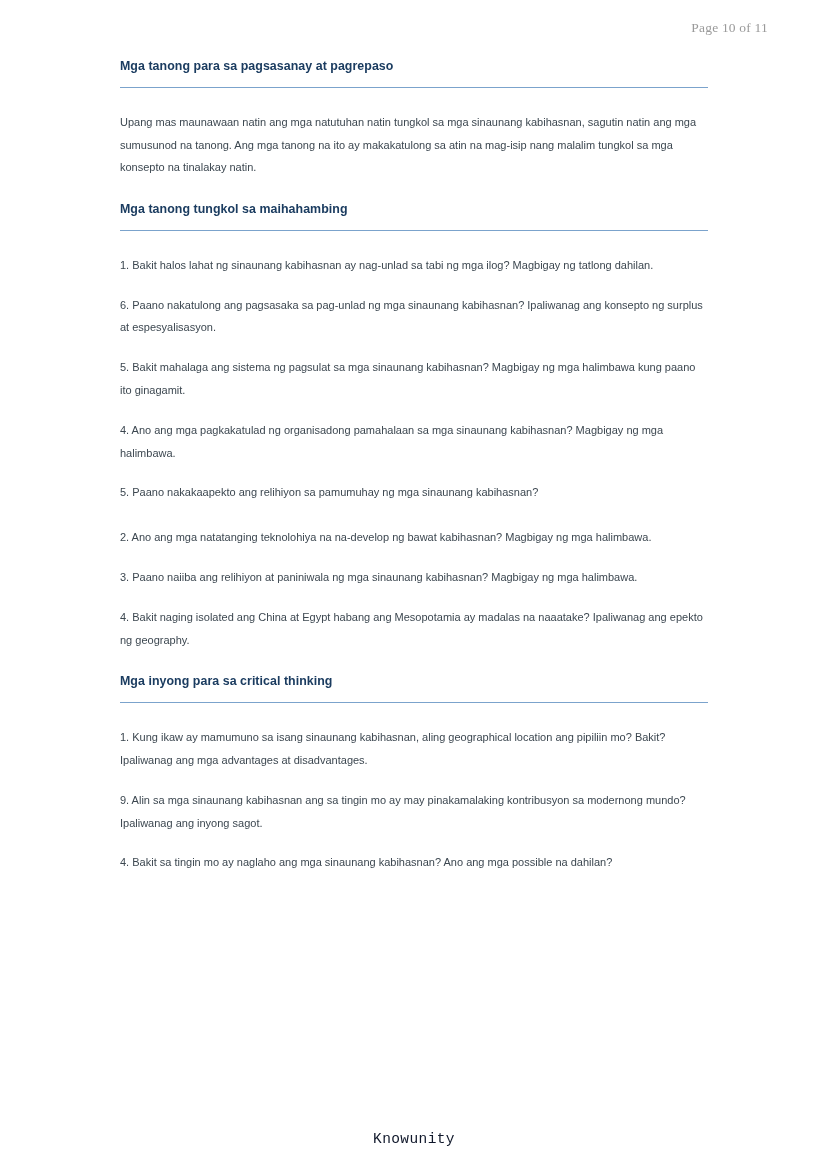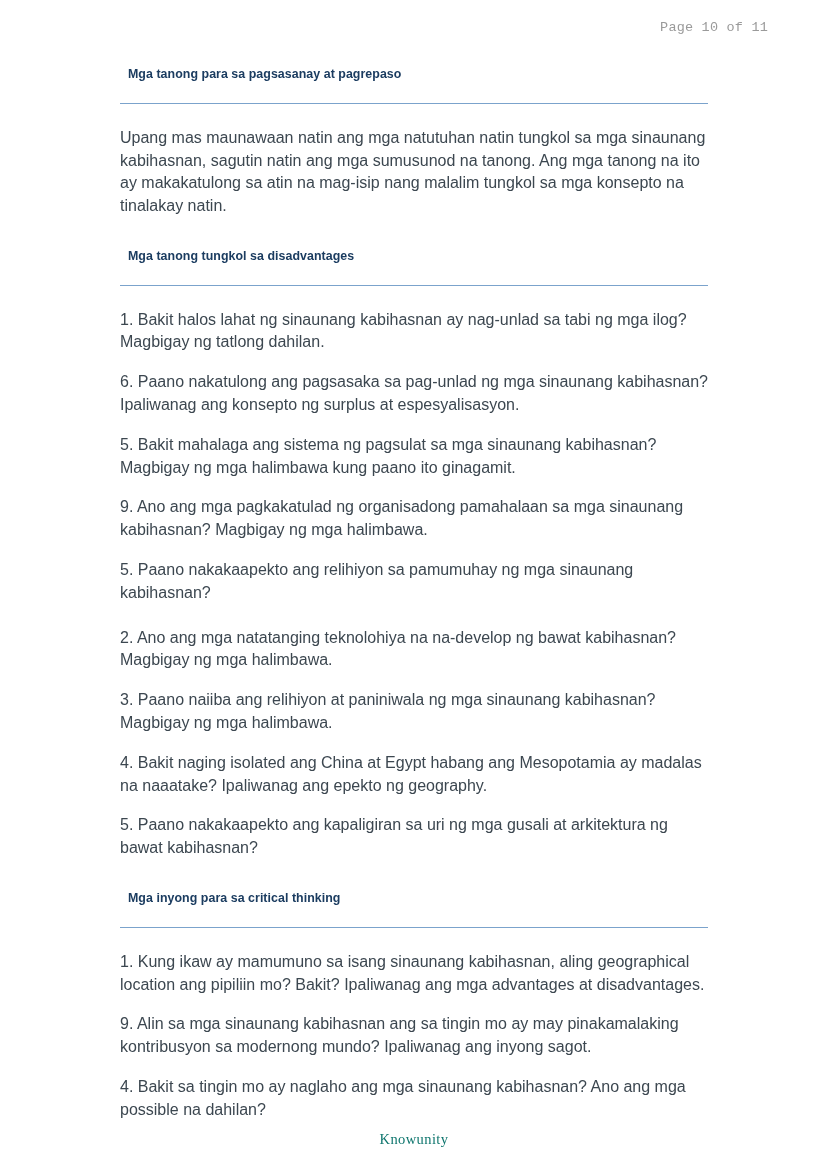--- a/index.html
+++ b/index.html
@@ -19,68 +19,68 @@
     height: 1171px;
     position: relative;
     box-sizing: border-box;
     background: #ffffff;
     overflow: hidden;
   }
   .page-header {
     position: absolute;
     top: 20px;
     right: 60px;
-    font-family: Liberation Mono, monospace;
+    font-family: Liberation Serif, serif;
     font-size: 13.5px;
     color: #9a9a9a;
     letter-spacing: 0.2px;
   }
   .content {
     position: absolute;
     left: 120px;
     top: 58px;
     width: 588px;
   }
   .section-heading {
     font-family: "Liberation Sans", sans-serif;
     font-size: 12.4px;
     font-weight: bold;
     color: #1b3c60;
     letter-spacing: 0.05px;
     line-height: 1.35;
-    margin: 8px;
+    margin: 0;
     padding: 0 0 12px 0;
   }
   .heading-block {
     border-bottom: 1.6px solid #7ba3cc;
     margin-bottom: 23px;
   }
   .para {
     font-family: "Liberation Sans", sans-serif;
-    font-size: 16px;
+    font-size: 11px;
     line-height: 22.8px;
     color: #3c4750;
     margin: 0 0 17px 0;
     text-align: left;
   }
   .para:last-child {
     margin-bottom: 0;
   }
   .section-space {
     height: 22px;
   }
   .watermark {
     position: absolute;
     left: 0;
     right: 0;
     top: 1131px;
     text-align: center;
-    font-family: Liberation Serif, serif;
+    font-family: Liberation Mono, monospace;
     font-size: 14.5px;
-    color: #0f766e;
+    color: #0f172a;
     letter-spacing: 0.4px;
   }
 </style>
 </head>
 <body>
 
 <div class="page">
 
   <div class="page-header">Page 10 of 11</div>
 
@@ -90,36 +90,35 @@
       <div class="heading-block">
         <h2 class="section-heading">Mga tanong para sa pagsasanay at pagrepaso</h2>
       </div>
       <p class="para">Upang mas maunawaan natin ang mga natutuhan natin tungkol sa mga sinaunang kabihasnan, sagutin natin ang mga sumusunod na tanong. Ang mga tanong na ito ay makakatulong sa atin na mag-isip nang malalim tungkol sa mga konsepto na tinalakay natin.</p>
     </div>
 
     <div class="section-space"></div>
 
     <div>
       <div class="heading-block">
-        <h2 class="section-heading">Mga tanong tungkol sa disadvantages</h2>
+        <h2 class="section-heading">Mga tanong tungkol sa maihahambing</h2>
       </div>
       <p class="para">1. Bakit halos lahat ng sinaunang kabihasnan ay nag-unlad sa tabi ng mga ilog? Magbigay ng tatlong dahilan.</p>
       <p class="para">6. Paano nakatulong ang pagsasaka sa pag-unlad ng mga sinaunang kabihasnan? Ipaliwanag ang konsepto ng surplus at espesyalisasyon.</p>
       <p class="para">5. Bakit mahalaga ang sistema ng pagsulat sa mga sinaunang kabihasnan? Magbigay ng mga halimbawa kung paano ito ginagamit.</p>
-      <p class="para">9. Ano ang mga pagkakatulad ng organisadong pamahalaan sa mga sinaunang kabihasnan? Magbigay ng mga halimbawa.</p>
+      <p class="para">4. Ano ang mga pagkakatulad ng organisadong pamahalaan sa mga sinaunang kabihasnan? Magbigay ng mga halimbawa.</p>
       <p class="para">5. Paano nakakaapekto ang relihiyon sa pamumuhay ng mga sinaunang kabihasnan?</p>
     </div>
 
     <div class="section-space"></div>
 
     <div>
       <p class="para">2. Ano ang mga natatanging teknolohiya na na-develop ng bawat kabihasnan? Magbigay ng mga halimbawa.</p>
       <p class="para">3. Paano naiiba ang relihiyon at paniniwala ng mga sinaunang kabihasnan? Magbigay ng mga halimbawa.</p>
       <p class="para">4. Bakit naging isolated ang China at Egypt habang ang Mesopotamia ay madalas na naaatake? Ipaliwanag ang epekto ng geography.</p>
-      <p class="para">5. Paano nakakaapekto ang kapaligiran sa uri ng mga gusali at arkitektura ng bawat kabihasnan?</p>
     </div>
 
     <div class="section-space"></div>
 
     <div>
       <div class="heading-block">
         <h2 class="section-heading">Mga inyong para sa critical thinking</h2>
       </div>
       <p class="para">1. Kung ikaw ay mamumuno sa isang sinaunang kabihasnan, aling geographical location ang pipiliin mo? Bakit? Ipaliwanag ang mga advantages at disadvantages.</p>
       <p class="para">9. Alin sa mga sinaunang kabihasnan ang sa tingin mo ay may pinakamalaking kontribusyon sa modernong mundo? Ipaliwanag ang inyong sagot.</p>

